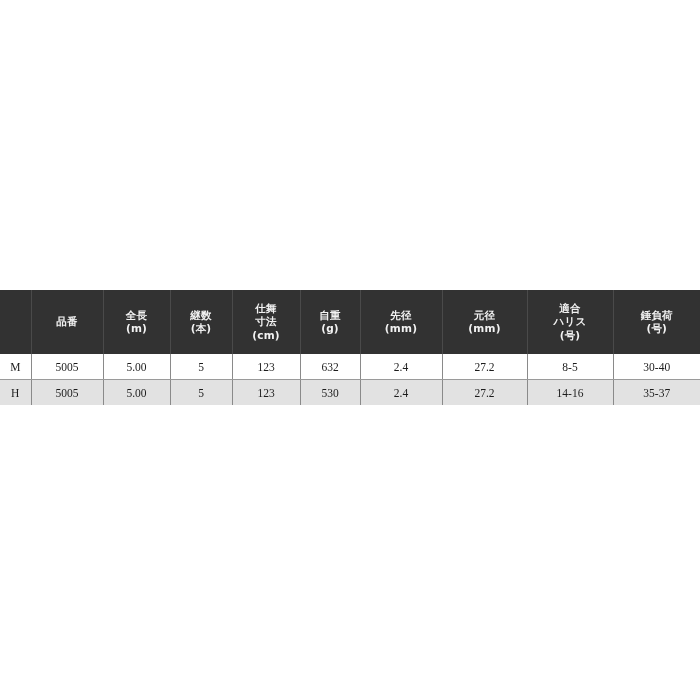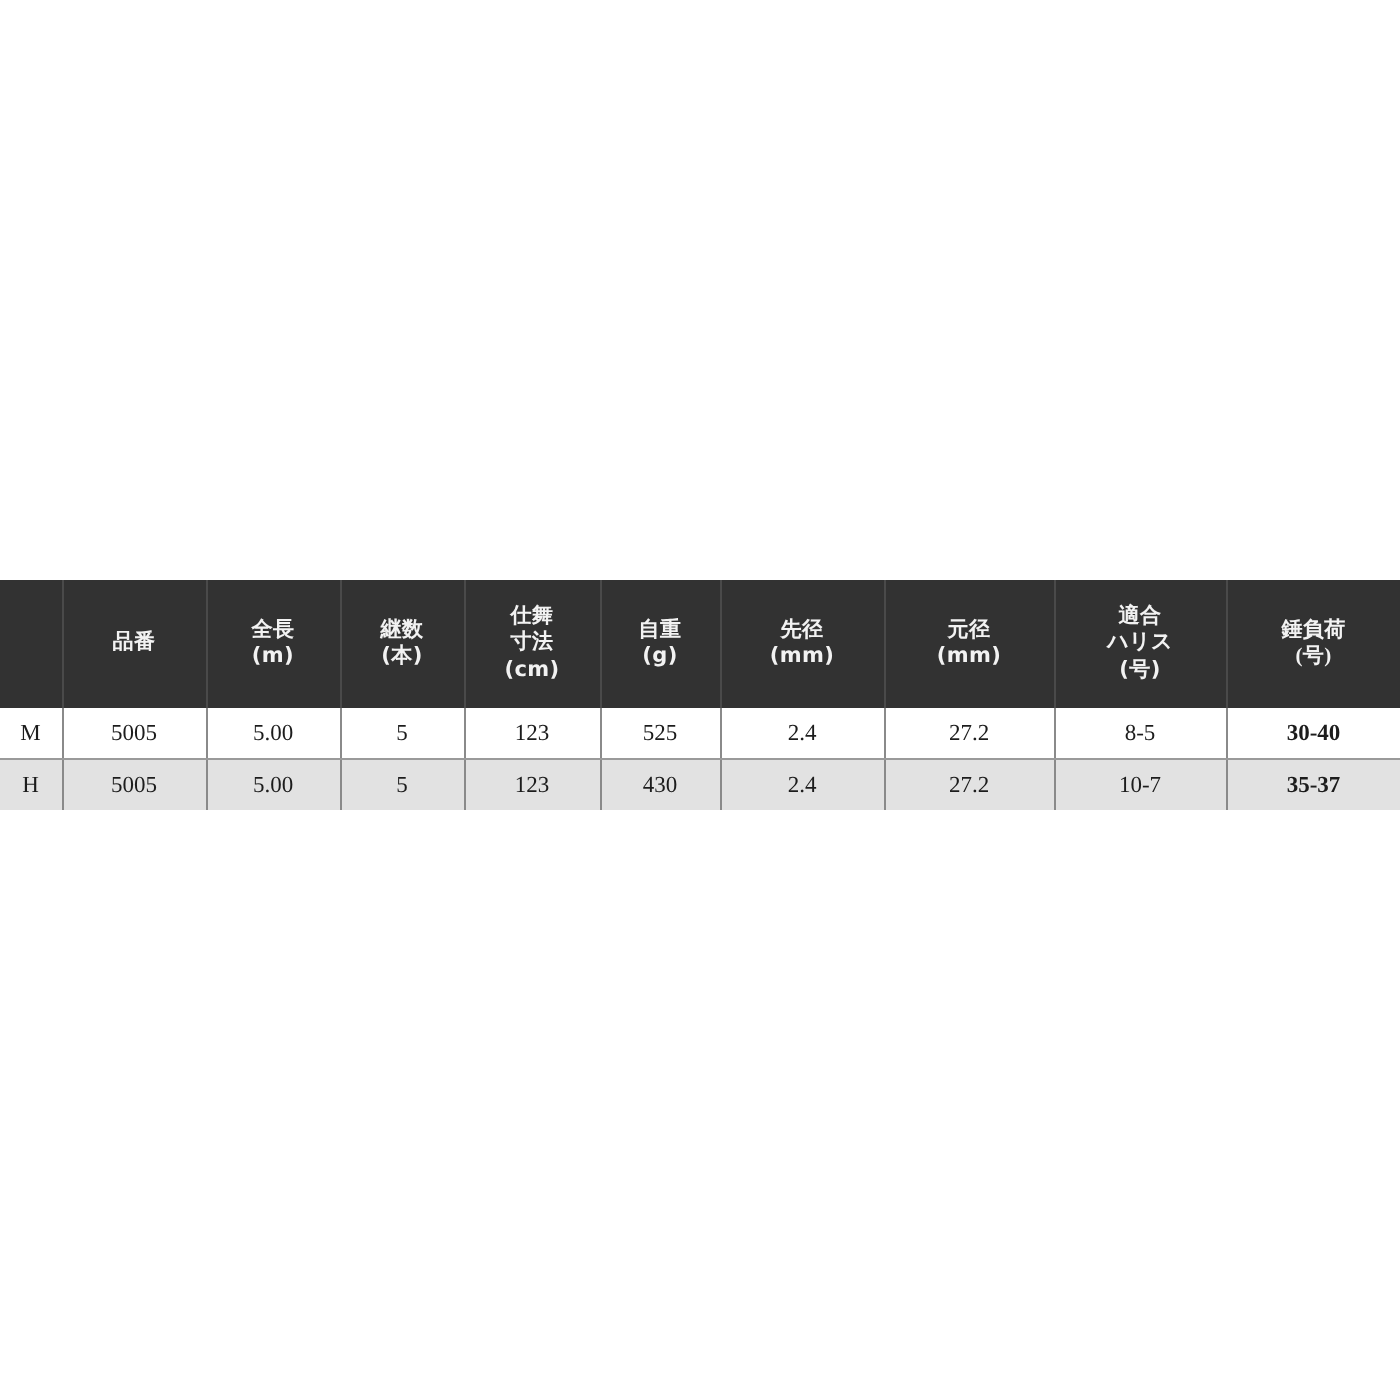--- a/index.html
+++ b/index.html
@@ -59,21 +59,20 @@
     line-height: 1.28;
     height: 60px;
     vertical-align: middle;
     text-align: center;
     padding: 2px 1px;
     border-right: 1px solid #4a4a4a;
     letter-spacing: 0.2px;
   }
   table.spec-table thead th:last-child {
     border-right: none;
-    font-family: Liberation Serif, serif;
   }
   table.spec-table thead th.corner {
     border-right: 1px solid #4a4a4a;
   }
 
   table.spec-table thead th .hline {
     display: block;
   }
 
   table.spec-table tbody td {
@@ -83,21 +82,20 @@
     font-size: 11.5px;
     color: #1c1c1c;
     border-right: 1px solid #8a8a8a;
     border-bottom: 1px solid #9a9a9a;
     font-family: "Liberation Serif", "DejaVu Serif", serif;
     padding: 0 1px;
     white-space: nowrap;
   }
   table.spec-table tbody td:last-child {
     border-right: none;
-    font-weight: bold;
   }
 
   table.spec-table tbody tr.row-odd td {
     background: #ffffff;
   }
   table.spec-table tbody tr.row-even td {
     background: #e2e2e2;
   }
   table.spec-table tbody tr:last-child td {
     border-bottom: none;
@@ -171,36 +169,36 @@
           </th>
         </tr>
       </thead>
       <tbody>
         <tr class="row-odd">
           <td>M</td>
           <td>5005</td>
           <td>5.00</td>
           <td>5</td>
           <td>123</td>
-          <td>525</td>
+          <td>632</td>
           <td>2.4</td>
           <td>27.2</td>
           <td>8-5</td>
           <td>30-40</td>
         </tr>
         <tr class="row-even">
           <td>H</td>
           <td>5005</td>
           <td>5.00</td>
           <td>5</td>
           <td>123</td>
-          <td>430</td>
+          <td>530</td>
           <td>2.4</td>
           <td>27.2</td>
-          <td>10-7</td>
+          <td>14-16</td>
           <td>35-37</td>
         </tr>
       </tbody>
     </table>
   </div>
 
   <div class="spacer-bottom"></div>
 
 </div>
 

